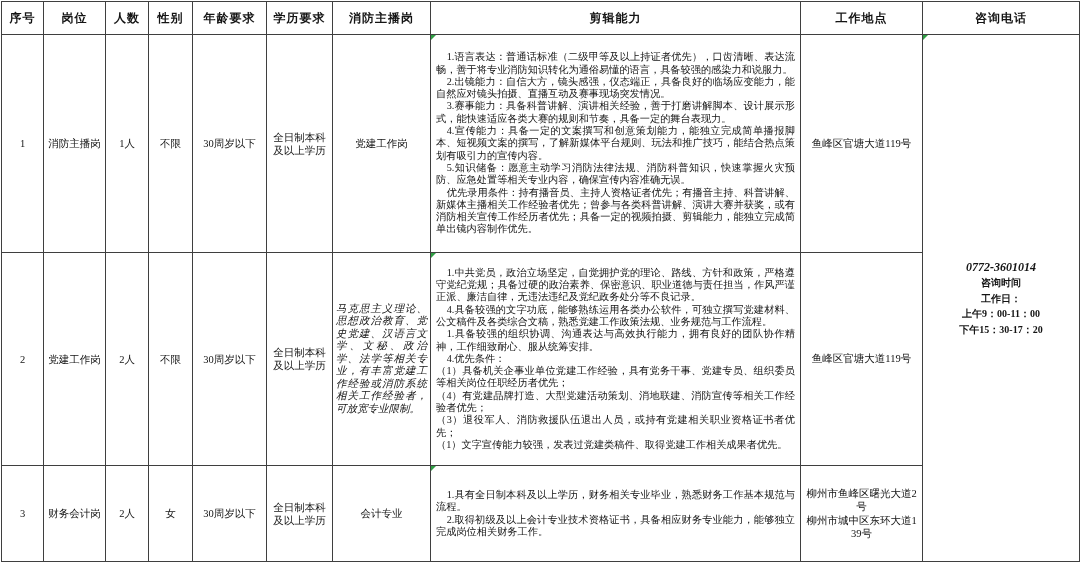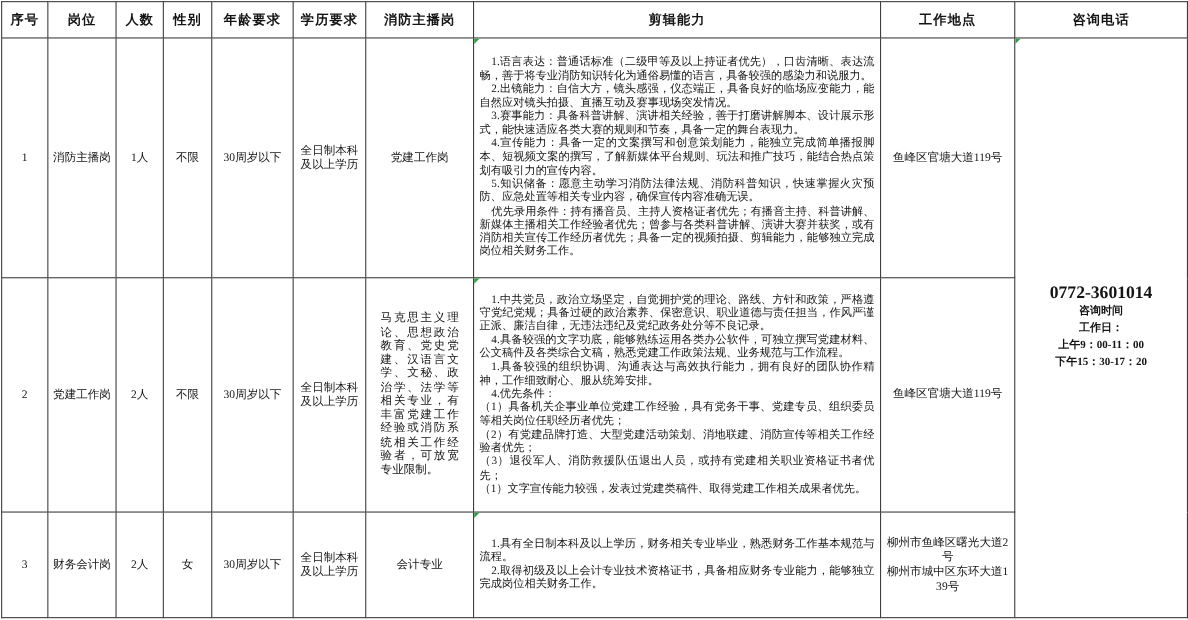--- a/index.html
+++ b/index.html
@@ -18,24 +18,24 @@
   th { font-size:12px; font-weight:700; letter-spacing:1px; }
   tbody tr:nth-child(1) { height:218px; }
   tbody tr:nth-child(2) { height:213px; }
   tbody tr:nth-child(3) { height:96px; }
   .req-cell { text-align:left; padding:2px 5px; }
   .req-cell p {
     margin:0; text-indent:1.05em; text-align:justify;
     font-size:10.2px; line-height:12.3px;
   }
   .req-cell p.no-indent { text-indent:0; }
-  .major-cell.long { text-align:justify; text-align-last:left; padding:2px 13px; line-height:12.5px; }
+  .major-cell.long { text-align:justify; text-align-last:left; padding:2px 3px; line-height:12.5px;font-style:italic; }
   .loc-cell { white-space:pre-line; line-height:13.5px; }
   .phone-cell { font-weight:700; }
-  .phone-number { font-size:16px; line-height:16px; }
+  .phone-number { font-size:12px; line-height:16px;font-style:italic; }
   .phone-line { font-size:10px; line-height:15.5px; }
   .flag { position:relative;margin-top:46px; }
   .flag::before {
     content:""; position:absolute; top:0; left:0; width:0; height:0;
     border-top:5px solid #2f9e44; border-right:5px solid transparent;
   }
 </style>
 </head>
 <body>
 
@@ -74,21 +74,21 @@
         <td>不限</td>
         <td>30周岁以下</td>
         <td>全日制本科及以上学历</td>
         <td class="major-cell">党建工作岗</td>
         <td class="req-cell flag">
           <p>1.语言表达：普通话标准（二级甲等及以上持证者优先），口齿清晰、表达流畅，善于将专业消防知识转化为通俗易懂的语言，具备较强的感染力和说服力。</p>
           <p>2.出镜能力：自信大方，镜头感强，仪态端正，具备良好的临场应变能力，能自然应对镜头拍摄、直播互动及赛事现场突发情况。</p>
           <p>3.赛事能力：具备科普讲解、演讲相关经验，善于打磨讲解脚本、设计展示形式，能快速适应各类大赛的规则和节奏，具备一定的舞台表现力。</p>
           <p>4.宣传能力：具备一定的文案撰写和创意策划能力，能独立完成简单播报脚本、短视频文案的撰写，了解新媒体平台规则、玩法和推广技巧，能结合热点策划有吸引力的宣传内容。</p>
           <p>5.知识储备：愿意主动学习消防法律法规、消防科普知识，快速掌握火灾预防、应急处置等相关专业内容，确保宣传内容准确无误。</p>
-          <p>优先录用条件：持有播音员、主持人资格证者优先；有播音主持、科普讲解、新媒体主播相关工作经验者优先；曾参与各类科普讲解、演讲大赛并获奖，或有消防相关宣传工作经历者优先；具备一定的视频拍摄、剪辑能力，能够独立完成岗位相关财务工作。</p>
+          <p>优先录用条件：持有播音员、主持人资格证者优先；有播音主持、科普讲解、新媒体主播相关工作经验者优先；曾参与各类科普讲解、演讲大赛并获奖，或有消防相关宣传工作经历者优先；具备一定的视频拍摄、剪辑能力，能独立完成简单出镜内容制作优先。</p>
         </td>
         <td class="loc-cell">鱼峰区官塘大道119号</td>
         <td rowspan="3" class="phone-cell flag">
           <div class="phone-number">0772-3601014</div>
           <div class="phone-line">咨询时间</div>
           <div class="phone-line">工作日：</div>
           <div class="phone-line">上午9：00-11：00</div>
           <div class="phone-line">下午15：30-17：20</div>
         </td>
       </tr>
@@ -99,21 +99,21 @@
         <td>不限</td>
         <td>30周岁以下</td>
         <td>全日制本科及以上学历</td>
         <td class="major-cell long">马克思主义理论、思想政治教育、党史党建、汉语言文学、文秘、政治学、法学等相关专业，有丰富党建工作经验或消防系统相关工作经验者，可放宽专业限制。</td>
         <td class="req-cell flag">
           <p>1.中共党员，政治立场坚定，自觉拥护党的理论、路线、方针和政策，严格遵守党纪党规；具备过硬的政治素养、保密意识、职业道德与责任担当，作风严谨正派、廉洁自律，无违法违纪及党纪政务处分等不良记录。</p>
           <p>4.具备较强的文字功底，能够熟练运用各类办公软件，可独立撰写党建材料、公文稿件及各类综合文稿，熟悉党建工作政策法规、业务规范与工作流程。</p>
           <p>1.具备较强的组织协调、沟通表达与高效执行能力，拥有良好的团队协作精神，工作细致耐心、服从统筹安排。</p>
           <p>4.优先条件：</p>
           <p class="no-indent">（1）具备机关企事业单位党建工作经验，具有党务干事、党建专员、组织委员等相关岗位任职经历者优先；</p>
-          <p class="no-indent">（2）有党建品牌打造、大型党建活动策划、消地联建、消防宣传等相关工作经验者优先；</p>
+          <p class="no-indent">（4）有党建品牌打造、大型党建活动策划、消地联建、消防宣传等相关工作经验者优先；</p>
           <p class="no-indent">（3）退役军人、消防救援队伍退出人员，或持有党建相关职业资格证书者优先；</p>
           <p class="no-indent">（1）文字宣传能力较强，发表过党建类稿件、取得党建工作相关成果者优先。</p>
         </td>
         <td class="loc-cell">鱼峰区官塘大道119号</td>
       </tr>
       <tr>
         <td>3</td>
         <td>财务会计岗</td>
         <td>2人</td>
         <td>女</td>

